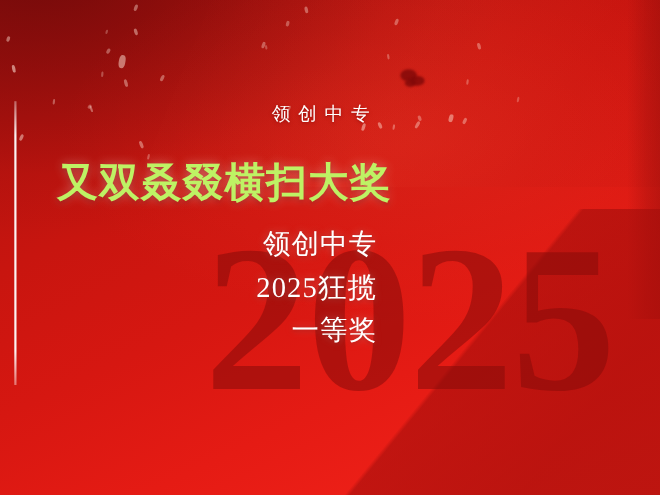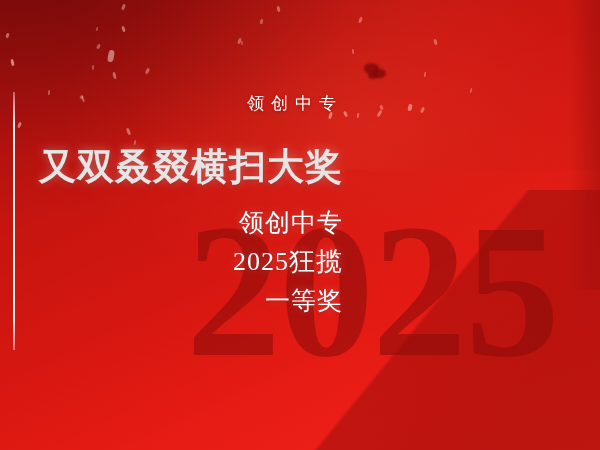--- a/index.html
+++ b/index.html
@@ -155,23 +155,23 @@
     color: #ffffff;
     font-size: 17px;
     font-weight: 400;
     letter-spacing: 7px;
     text-indent: 7px;
     text-shadow: 0 1px 3px rgba(110,6,6,0.55);
   }
 
   .headline {
     position: absolute;
-    left: 39px;
+    left: 52px;
     top: 147px;
-    color: #e5e5e5;
+    color: #bef264;
     font-size: 37px;
     font-weight: 700;
     letter-spacing: 1px;
     line-height: 1.08;
     white-space: nowrap;
     text-shadow:
       0 0 10px rgba(255,235,225,0.42),
       0 2px 5px rgba(110,6,6,0.45);
     font-family: Liberation Serif, serif;
   }

